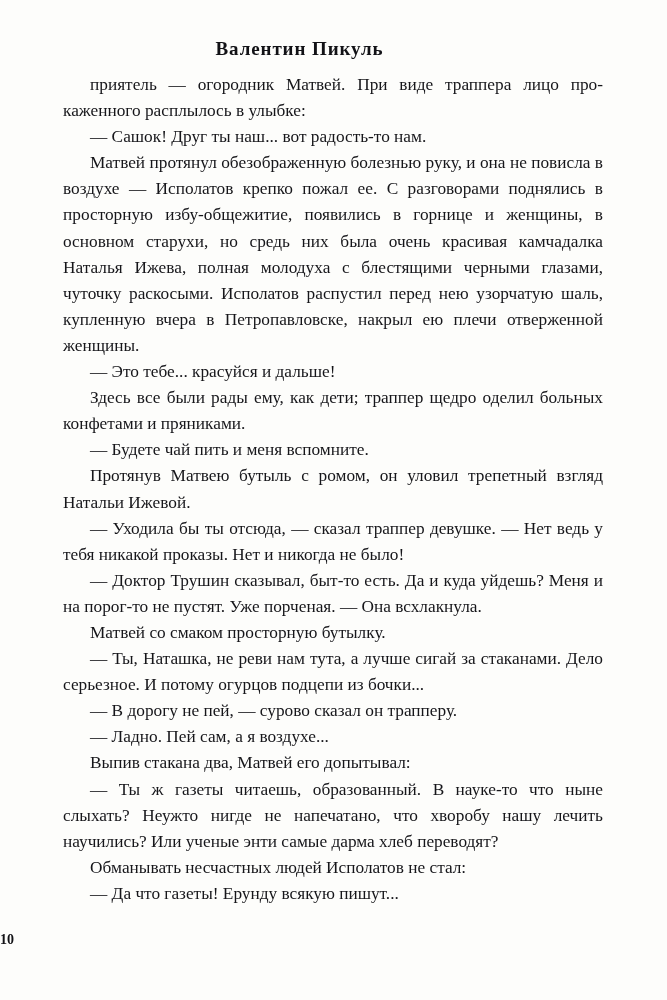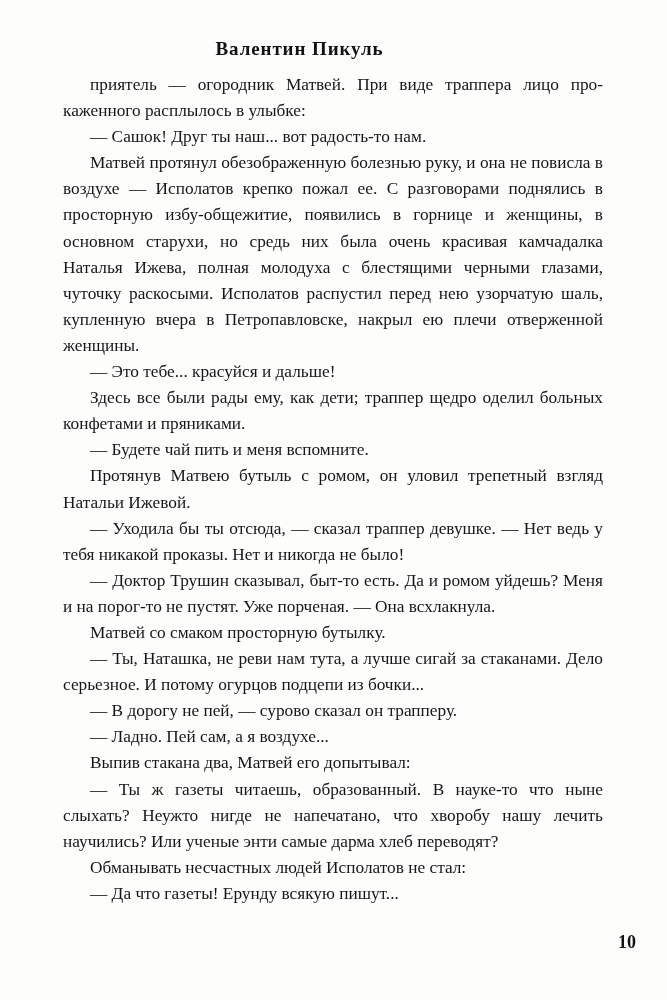--- a/index.html
+++ b/index.html
@@ -50,43 +50,43 @@
   }
   .textblock p.last-line-left {
     text-align-last: left;
     font-family: Liberation Serif, serif;
   }
   .folio {
     position: absolute;
     top: 932px;
     left: 0;
     width: 636px;
-    text-align: right;
-    font-size: 18px;
+    text-align: left;
+    font-size: 14px;
     font-weight: bold;
     color: #121216;
   }
 </style>
 </head>
 <body style="background: rgb(253, 253, 251); color: rgb(22, 22, 26);">
 
 <div class="page">
 
   <div class="running-head">Валентин Пикуль</div>
 
   <div class="textblock">
     <p>приятель — огородник Матвей. При виде траппера лицо про­каженного расплылось в улыбке:</p>
     <p class="last-line-left">— Сашок! Друг ты наш... вот радость-то нам.</p>
     <p>Матвей протянул обезображенную болезнью руку, и она не повисла в воздухе — Исполатов крепко пожал ее. С разго­ворами поднялись в просторную избу-общежитие, появились в горнице и женщины, в основном старухи, но средь них была очень красивая камчадалка Наталья Ижева, полная молодуха с блестящими черными глазами, чуточку раскосыми. Испола­тов распустил перед нею узорчатую шаль, купленную вчера в Петропавловске, накрыл ею плечи отверженной женщины.</p>
     <p class="last-line-left">— Это тебе... красуйся и дальше!</p>
     <p>Здесь все были рады ему, как дети; траппер щедро оделил больных конфетами и пряниками.</p>
     <p class="last-line-left">— Будете чай пить и меня вспомните.</p>
     <p>Протянув Матвею бутыль с ромом, он уловил трепетный взгляд Натальи Ижевой.</p>
     <p>— Уходила бы ты отсюда, — сказал траппер девушке. — Нет ведь у тебя никакой проказы. Нет и никогда не было!</p>
-    <p>— Доктор Трушин сказывал, быт-то есть. Да и ромом уйдешь? Меня и на порог-то не пустят. Уже порченая. — Она всхлак­нула.</p>
+    <p>— Доктор Трушин сказывал, быт-то есть. Да и куда уйдешь? Меня и на порог-то не пустят. Уже порченая. — Она всхлак­нула.</p>
     <p class="last-line-left">Матвей со смаком просторную бутылку.</p>
     <p>— Ты, Наташка, не реви нам тута, а лучше сигай за стакана­ми. Дело серьезное. И потому огурцов подцепи из бочки...</p>
     <p class="last-line-left">— В дорогу не пей, — сурово сказал он трапперу.</p>
     <p class="last-line-left">— Ладно. Пей сам, а я воздухе...</p>
     <p class="last-line-left">Выпив стакана два, Матвей его допытывал:</p>
     <p>— Ты ж газеты читаешь, образованный. В науке-то что ны­не слыхать? Неужто нигде не напечатано, что хворобу нашу лечить научились? Или ученые энти самые дарма хлеб пере­водят?</p>
     <p class="last-line-left">Обманывать несчастных людей Исполатов не стал:</p>
     <p class="last-line-left">— Да что газеты! Ерунду всякую пишут...</p>
   </div>
 

